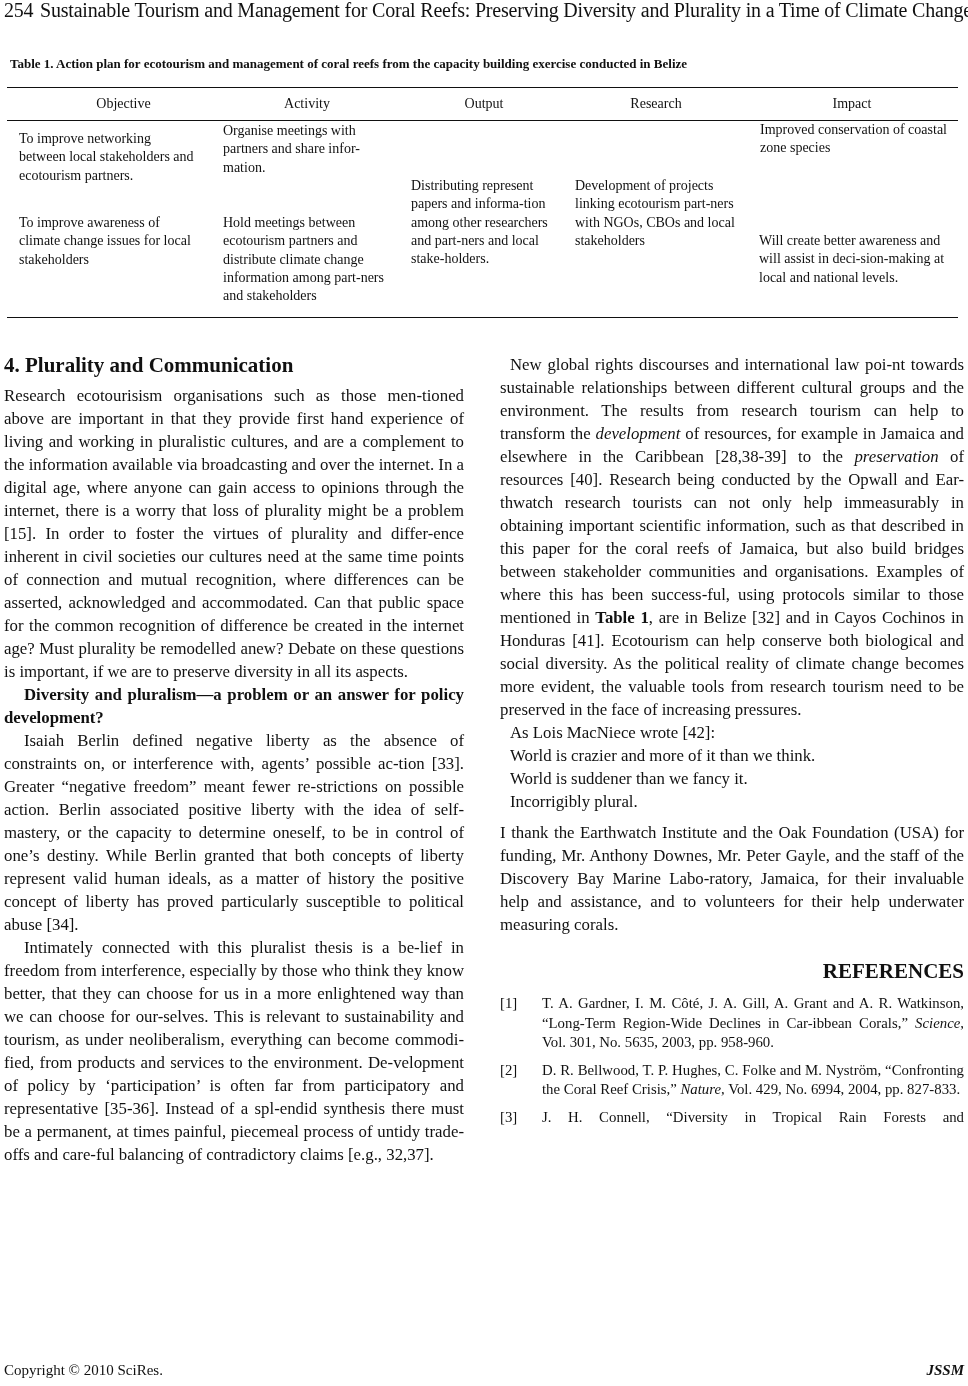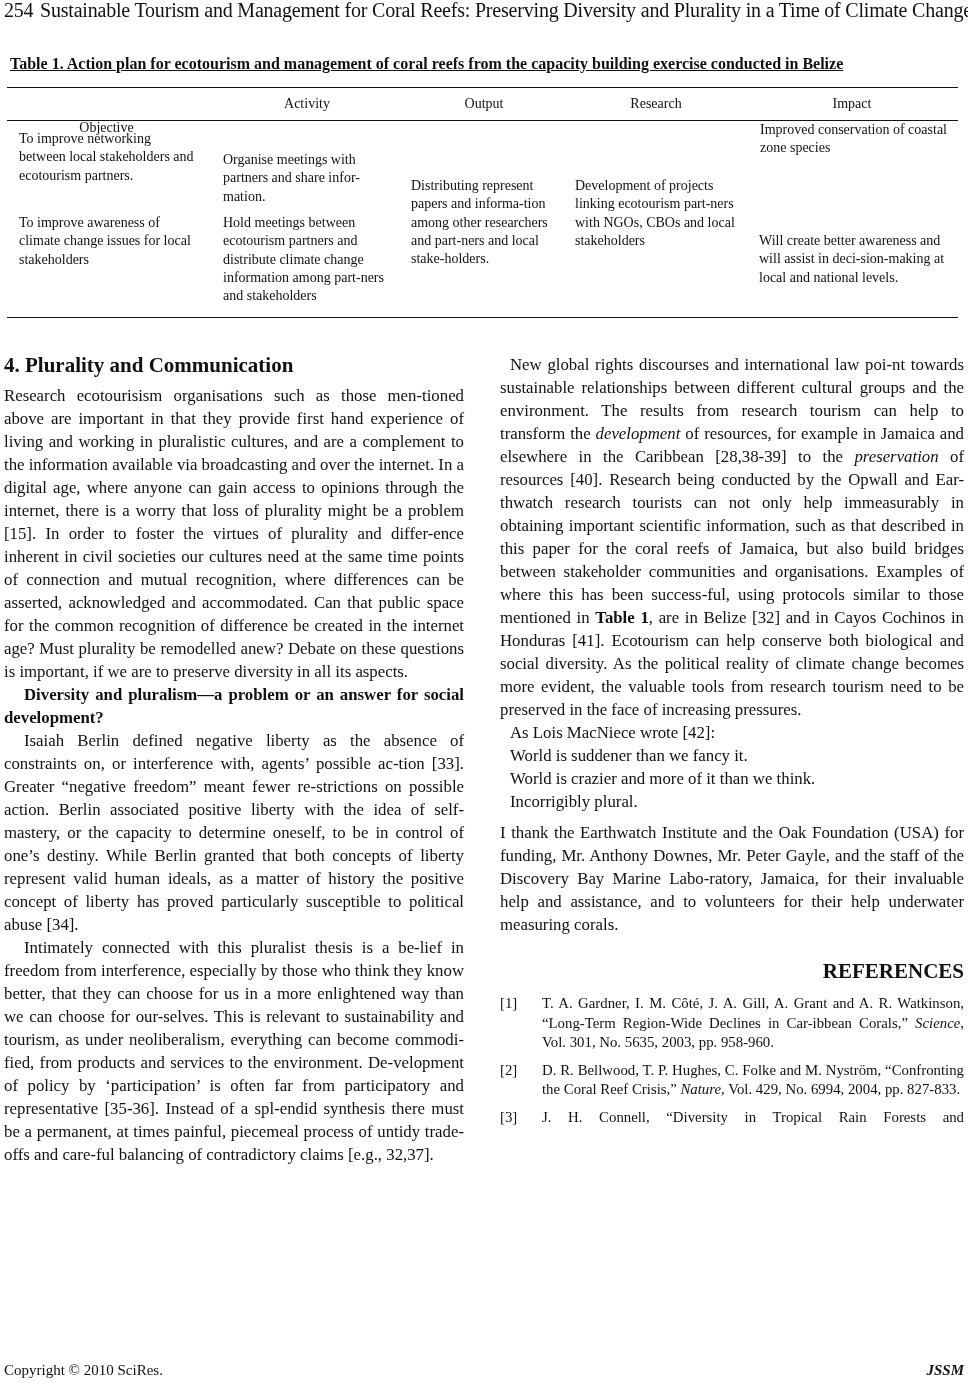--- a/index.html
+++ b/index.html
@@ -7,21 +7,21 @@
     width: 968px; height: 1386px; position: relative; overflow: hidden;
     font-family: "Liberation Serif", "DejaVu Serif", serif; color: #111;
   }
   .running-head {
     position: absolute; left: 4px; top: 0px; font-size: 20px; line-height: 20px;
     white-space: nowrap; letter-spacing: -0.2px;
   }
   .running-head .pno { display: inline-block; width: 36px; }
   .table-caption {
     position: absolute; left: 10px; top: 55px; width: 948px;
-    font-weight: bold; font-size: 16px; line-height: 18px; white-space: nowrap; text-decoration: underline;
+    font-weight: bold; font-size: 13px; line-height: 18px; white-space: nowrap;
   }
   .tbl-line { position: absolute; left: 7px; width: 951px; height: 0; border-top: 1.3px solid #111; }
   .tbl-head { position: absolute; top: 95px; font-size: 14px; line-height: 18px; text-align: center; }
   .cell { position: absolute; font-size: 14px; line-height: 18.3px; }
   .col {
     position: absolute; font-size: 16.8px; line-height: 23px; text-align: justify;
   }
   .col p { margin: 0; }
   .indent { text-indent: 20px; }
   h2.sec { margin: 0; font-size: 21px; font-weight: bold; line-height: 26px; }
@@ -40,48 +40,48 @@
 <div class="running-head">
   <span class="pno">254</span><span>Sustainable Tourism and Management for Coral Reefs: Preserving Diversity and Plurality in a Time of Climate Change</span>
 </div>
 
 <div class="table-caption">Table 1. Action plan for ecotourism and management of coral reefs from the capacity building exercise conducted in Belize</div>
 
 <div class="tbl-line" style="top:87px;"></div>
 <div class="tbl-line" style="top:120px;"></div>
 <div class="tbl-line" style="top:317px;"></div>
 
-<div class="tbl-head" style="left:4px;width:205px;margin-top:24px;">Objective</div>
+<div class="tbl-head" style="left:21px;width:205px;">Objective</div>
 <div class="tbl-head" style="left:212px;width:190px;">Activity</div>
 <div class="tbl-head" style="left:402px;width:164px;">Output</div>
 <div class="tbl-head" style="left:566px;width:180px;">Research</div>
 <div class="tbl-head" style="left:746px;width:212px;">Impact</div>
 
 <div class="cell" style="left:19px;top:130px;width:180px;">To improve networking between local stakeholders and ecotourism partners.</div>
-<div class="cell" style="left:223px;top:122px;width:170px;margin-top:29px;">Organise meetings with partners and share infor-mation.</div>
+<div class="cell" style="left:223px;top:122px;width:170px;">Organise meetings with partners and share infor-mation.</div>
 <div class="cell" style="left:760px;top:121px;width:195px;">Improved conservation of coastal zone species</div>
 <div class="cell" style="left:411px;top:177px;width:150px;">Distributing represent papers and informa-tion among other researchers and part-ners and local stake-holders.</div>
 <div class="cell" style="left:575px;top:177px;width:168px;">Development of projects linking ecotourism part-ners with NGOs, CBOs and local stakeholders</div>
 <div class="cell" style="left:19px;top:214px;width:180px;">To improve awareness of climate change issues for local stakeholders</div>
 <div class="cell" style="left:223px;top:214px;width:170px;">Hold meetings between ecotourism partners and distribute climate change information among part-ners and stakeholders</div>
 <div class="cell" style="left:759px;top:232px;width:195px;">Will create better awareness and will assist in deci-sion-making at local and national levels.</div>
 
 <div class="col" style="left:4px;top:352px;width:460px;">
   <h2 class="sec">4. Plurality and Communication</h2>
   <p style="margin-top:6px;">Research ecotourisism organisations such as those men-tioned above are important in that they provide first hand experience of living and working in pluralistic cultures, and are a complement to the information available via broadcasting and over the internet. In a digital age, where anyone can gain access to opinions through the internet, there is a worry that loss of plurality might be a problem [15]. In order to foster the virtues of plurality and differ-ence inherent in civil societies our cultures need at the same time points of connection and mutual recognition, where differences can be asserted, acknowledged and accommodated. Can that public space for the common recognition of difference be created in the internet age? Must plurality be remodelled anew? Debate on these questions is important, if we are to preserve diversity in all its aspects.</p>
-  <p class="subhead">Diversity and pluralism—a problem or an answer for social development?</p>
+  <p class="subhead">Diversity and pluralism—a problem or an answer for policy development?</p>
   <p class="indent">Isaiah Berlin defined negative liberty as the absence of constraints on, or interference with, agents’ possible ac-tion [33]. Greater “negative freedom” meant fewer re-strictions on possible action. Berlin associated positive liberty with the idea of self-mastery, or the capacity to determine oneself, to be in control of one’s destiny. While Berlin granted that both concepts of liberty represent valid human ideals, as a matter of history the positive concept of liberty has proved particularly susceptible to political abuse [34].</p>
   <p class="indent">Intimately connected with this pluralist thesis is a be-lief in freedom from interference, especially by those who think they know better, that they can choose for us in a more enlightened way than we can choose for our-selves. This is relevant to sustainability and tourism, as under neoliberalism, everything can become commodi-fied, from products and services to the environment. De-velopment of policy by ‘participation’ is often far from participatory and representative [35-36]. Instead of a spl-endid synthesis there must be a permanent, at times painful, piecemeal process of untidy trade-offs and care-ful balancing of contradictory claims [e.g., 32,37].</p>
 </div>
 
 <div class="col" style="left:500px;top:353px;width:464px;">
   <p class="indent" style="text-indent:10px;"><span>New global rights discourses and international law poi-nt towards sustainable relationships between different cultural groups and the environment. The results from research tourism can help to transform the </span><em>development</em><span> of resources, for example in Jamaica and elsewhere in the Caribbean [28,38-39] to the </span><em>preservation</em><span> of resources [40]. Research being conducted by the Opwall and Ear-thwatch research tourists can not only help immeasurably in obtaining important scientific information, such as that described in this paper for the coral reefs of Jamaica, but also build bridges between stakeholder communities and organisations. Examples of where this has been success-ful, using protocols similar to those mentioned in </span><strong>Table 1</strong><span>, are in Belize [32] and in Cayos Cochinos in Honduras [41]. Ecotourism can help conserve both biological and social diversity. As the political reality of climate change becomes more evident, the valuable tools from research tourism need to be preserved in the face of increasing pressures.</span></p>
   <p class="poem">As Lois MacNiece wrote [42]:</p>
+  <p class="poem">World is crazier and more of it than we think.</p>
   <p class="poem">World is suddener than we fancy it.</p>
-  <p class="poem">World is crazier and more of it than we think.</p>
   <p class="poem">Incorrigibly plural.</p>
   <p style="margin-top:8px;">I thank the Earthwatch Institute and the Oak Foundation (USA) for funding, Mr. Anthony Downes, Mr. Peter Gayle, and the staff of the Discovery Bay Marine Labo-ratory, Jamaica, for their invaluable help and assistance, and to volunteers for their help underwater measuring corals.</p>
   <div class="ref-title" style="margin-top:22px;margin-bottom:10px;">REFERENCES</div>
 
   <div class="ref">
     <span class="num">[1]</span>
     <span class="txt"><span>T. A. Gardner, I. M. Côté, J. A. Gill, A. Grant and A. R. Watkinson, “Long-Term Region-Wide Declines in Car-ibbean Corals,” </span><em>Science</em><span>, Vol. 301, No. 5635, 2003, pp. 958-960.</span></span>
   </div>
   <div class="ref">
     <span class="num">[2]</span>

